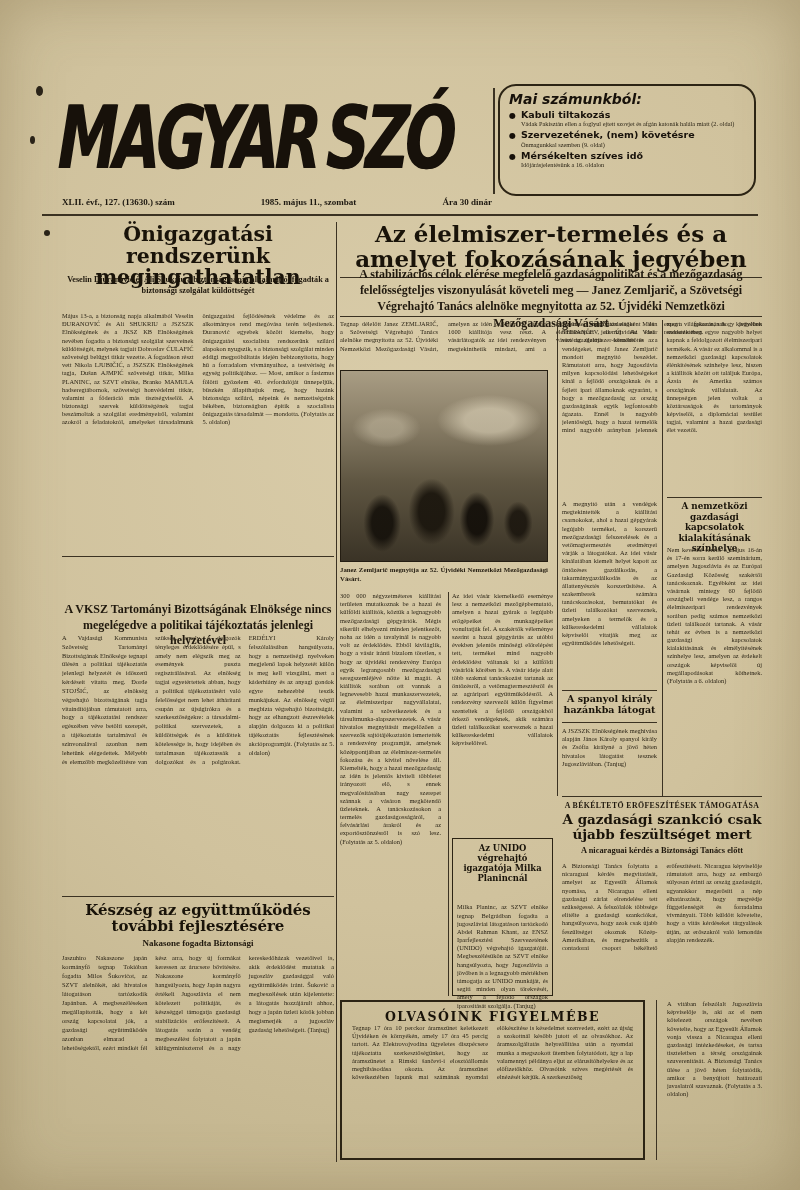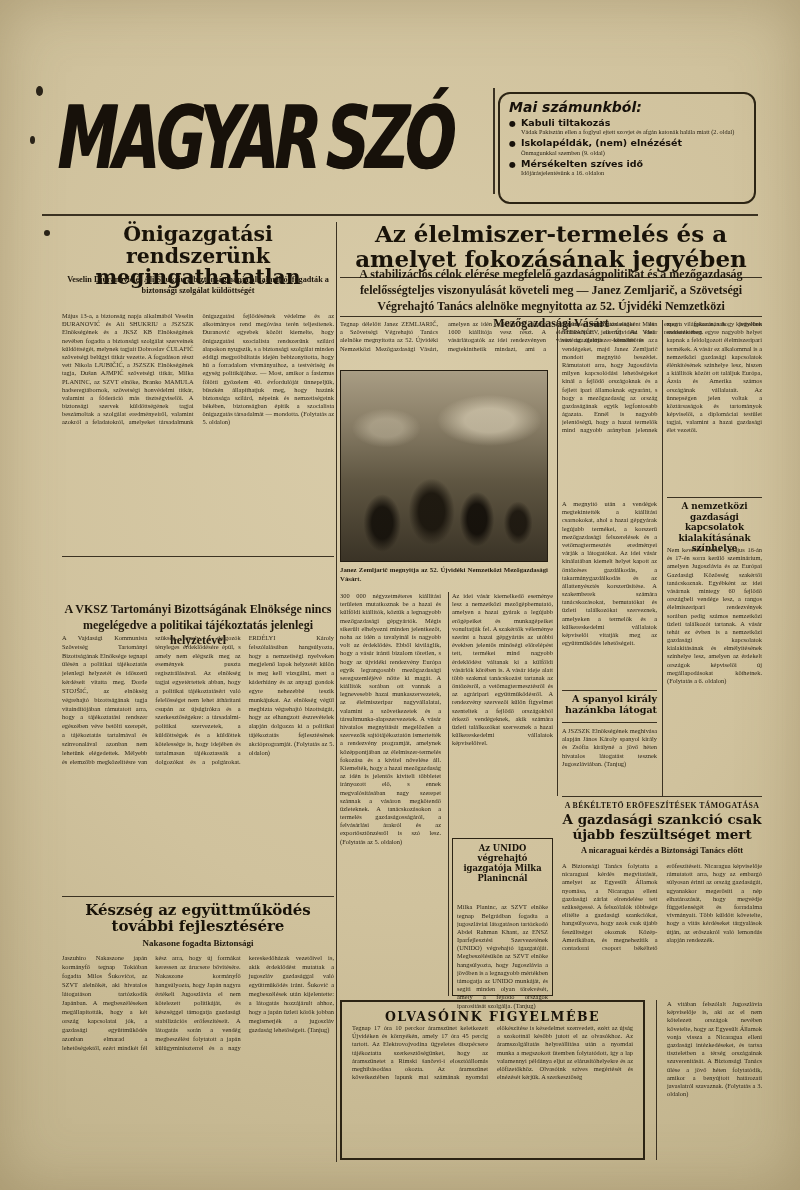--- a/index.html
+++ b/index.html
@@ -20,21 +20,21 @@
   #masthead { left:58px; top:80px; width:436px; height:116px; display:flex; align-items:center; overflow:visible; }
   #masthead .logo {
     font-family:"DejaVu Sans", sans-serif; font-weight:bold; font-style:italic;
     font-size:60px; letter-spacing:-4px; word-spacing:-8px; color:#17110a;
     transform:scaleY(1.45) skewX(-2deg); transform-origin:left center; white-space:nowrap;
     text-shadow:1px 0 #17110a;
   }
   #mast-divider { left:493px; top:88px; height:106px; width:2px; }
 
   
-  #highlights { left:498px; top:92px; width:258px; height:112px; border:2px solid #2c2414; border-radius:12px; padding:5px 9px 3px; font-family:"DejaVu Sans", sans-serif; }
+  #highlights { left:498px; top:84px; width:258px; height:112px; border:2px solid #2c2414; border-radius:18px; padding:5px 9px 3px; font-family:"DejaVu Sans", sans-serif; }
   #highlights .hl-title { font-size:14px; font-weight:bold; font-style:italic; color:#17110a; margin-bottom:3px; }
   .hl-item { display:flex; gap:5px; margin-bottom:2px; }
   .hl-bullet { font-size:8px; line-height:11px; color:#17110a; }
   .hl-head { font-size:9.5px; font-weight:bold; line-height:1.1; color:#17110a; }
   .hl-sub { font-size:6.3px; line-height:1.25; color:#2a2315; font-family:"Liberation Serif", serif; }
 
   
   #issue-line { left:62px; top:197px; width:430px; height:14px; display:flex; justify-content:space-between; font-size:9px; font-weight:bold; color:#1d1810; }
   #header-rule { left:42px; top:214px; width:716px; height:2px; }
 
@@ -86,21 +86,21 @@
   
   #unido-box   { left:452px; top:838px; width:101px; height:158px; border:1.5px solid #2c2414; padding:4px; }
   #unido-title { font-size:8.4px; line-height:1.2; margin-bottom:20px; }
   #unido-body  { height:118px; }
 
   #intl-rule   { left:667px; top:497px; width:95px; }
   #intl-title  { left:667px; top:501px; width:95px; font-size:8.8px; line-height:1.2; }
   #intl-body   { left:667px; top:546px; width:95px; height:244px; }
 
   #spain-rule-a{ left:562px; top:690px; width:95px; }
-  #spain-title { left:562px; top:694px; width:95px; font-size:9.5px; line-height:1.15;text-align:right; }
+  #spain-title { left:562px; top:694px; width:95px; font-size:9.5px; line-height:1.15; }
   #spain-rule-b{ left:562px; top:722px; width:95px; }
   #spain-body  { left:562px; top:727px; width:95px; height:66px; }
 
   
   #n-rule      { left:562px; top:796px; width:200px; }
   #n-kicker    { left:562px; top:801px; width:200px; font-size:7.8px; letter-spacing:.4px; }
   #n-headline  { left:562px; top:812px; width:200px; font-size:13.5px; line-height:1.1; }
   #n-sub       { left:562px; top:846px; width:200px; font-size:8.4px; }
   #n-body1     { left:562px; top:862px; width:200px; height:132px; }
   #n-body2     { left:667px; top:1000px; width:95px; height:160px; }
@@ -136,33 +136,38 @@
     <div class="hl-item">
       <span class="hl-bullet">●</span>
       <div>
         <div class="hl-head">Kabuli tiltakozás</div>
         <div class="hl-sub">Vádak Pakisztán ellen a foglyul ejtett szovjet és afgán katonák halála miatt (2. oldal)</div>
       </div>
     </div>
     <div class="hl-item">
       <span class="hl-bullet">●</span>
       <div>
-        <div class="hl-head">Iskolapéldák, (nem) elnézését</div>
+        <div class="hl-head">Szervezetének, (nem) követésre</div>
         <div class="hl-sub">Önmagunkkal szemben (9. oldal)</div>
       </div>
     </div>
     <div class="hl-item">
       <span class="hl-bullet">●</span>
       <div>
         <div class="hl-head">Mérsékelten szíves idő</div>
         <div class="hl-sub">Időjárásjelentésünk a 16. oldalon</div>
       </div>
     </div>
   </div>
 
+  <div class="abs" id="issue-line">
+    <span>XLII. évf., 127. (13630.) szám</span>
+    <span>1985. május 11., szombat</span>
+    <span>Ára 30 dinár</span>
+  </div>
   <div class="rule-h" id="header-rule" style="height:2px"></div>
 
   <div class="abs headline" id="a1-headline">Önigazgatási rendszerünk megingathatatlan</div>
   <div class="abs subhead" id="a1-sub">Veselin Djuranović és Ali Shukriu a biztonság napja alkalmából fogadták a biztonsági szolgálat küldöttségét</div>
   <div class="abs body-text cols-2" id="a1-body">Május 13-a, a biztonság napja alkalmából Veselin ĐURANOVIĆ és Ali SHUKRIU a JSZSZK Elnökségének és a JKSZ KB Elnökségének nevében fogadta a biztonsági szolgálat szerveinek küldöttségét, melynek tagjait Dobroslav ĆULAFIĆ szövetségi belügyi titkár vezette. A fogadáson részt vett Nikola LJUBIČIĆ, a JSZSZK Elnökségének tagja, Dušan AJMPIĆ szövetségi titkár, Milka PLANINC, az SZVT elnöke, Branko MAMULA hadseregtábornok, szövetségi honvédelmi titkár, valamint a föderáció más tisztségviselői. A biztonsági szervek küldöttségének tagjai beszámoltak a szolgálat eredményeiről, valamint azokról a feladatokról, amelyeket társadalmunk önigazgatási fejlődésének védelme és az alkotmányos rend megóvása terén teljesítenek. Đuranović egyebek között kiemelte, hogy önigazgatási szocialista rendszerünk szilárd alapokon nyugszik, s a biztonsági szolgálat minden eddigi megpróbáltatás idején bebizonyította, hogy hű a forradalom vívmányaihoz, a testvériség és egység politikájához. — Most, amikor a fasizmus fölötti győzelem 40. évfordulóját ünnepeljük, büszkén állapíthatjuk meg, hogy hazánk biztonsága szilárd, népeink és nemzetiségeink békében, biztonságban építik a szocialista önigazgatás társadalmát — mondotta. (Folytatás az 5. oldalon)</div>
 
   <div class="rule-h" id="a2-rule"></div>
   <div class="abs subhead" id="a2-sub">A VKSZ Tartományi Bizottságának Elnöksége nincs megelégedve a politikai tájékoztatás jelenlegi helyzetével</div>
   <div class="abs body-text cols-3" id="a2-body">A Vajdasági Kommunista Szövetség Tartományi Bizottságának Elnöksége tegnapi ülésén a politikai tájékoztatás jelenlegi helyzetét és időszerű kérdéseit vitatta meg. Đorđe STOJŠIĆ, az elnökség végrehajtó bizottságának tagja vitaindítójában rámutatott arra, hogy a tájékoztatási rendszer egészében véve betölti szerepét, a tájékoztatás tartalmával és színvonalával azonban nem lehetünk elégedettek. Mélyebb és elemzőbb megközelítésre van szükség, amely a dolgozók tényleges érdeklődésére épül, s amely nem elégszik meg az események puszta regisztrálásával. Az elnökség tagjai egyetértettek abban, hogy a politikai tájékoztatásért való felelősséget nem lehet áthárítani csupán az újságírókra és a szerkesztőségekre: a társadalmi-politikai szervezetek, a küldöttségek és a küldöttek kötelessége is, hogy idejében és tartalmasan tájékoztassák a dolgozókat és a polgárokat. ERDÉLYI Károly felszólalásában hangsúlyozta, hogy a nemzetiségi nyelveken megjelenő lapok helyzetét külön is meg kell vizsgálni, mert a káderhiány és az anyagi gondok egyre nehezebbé teszik munkájukat. Az elnökség végül megbízta végrehajtó bizottságát, hogy az elhangzott észrevételek alapján dolgozza ki a politikai tájékoztatás fejlesztésének akcióprogramját. (Folytatás az 5. oldalon)</div>
 

